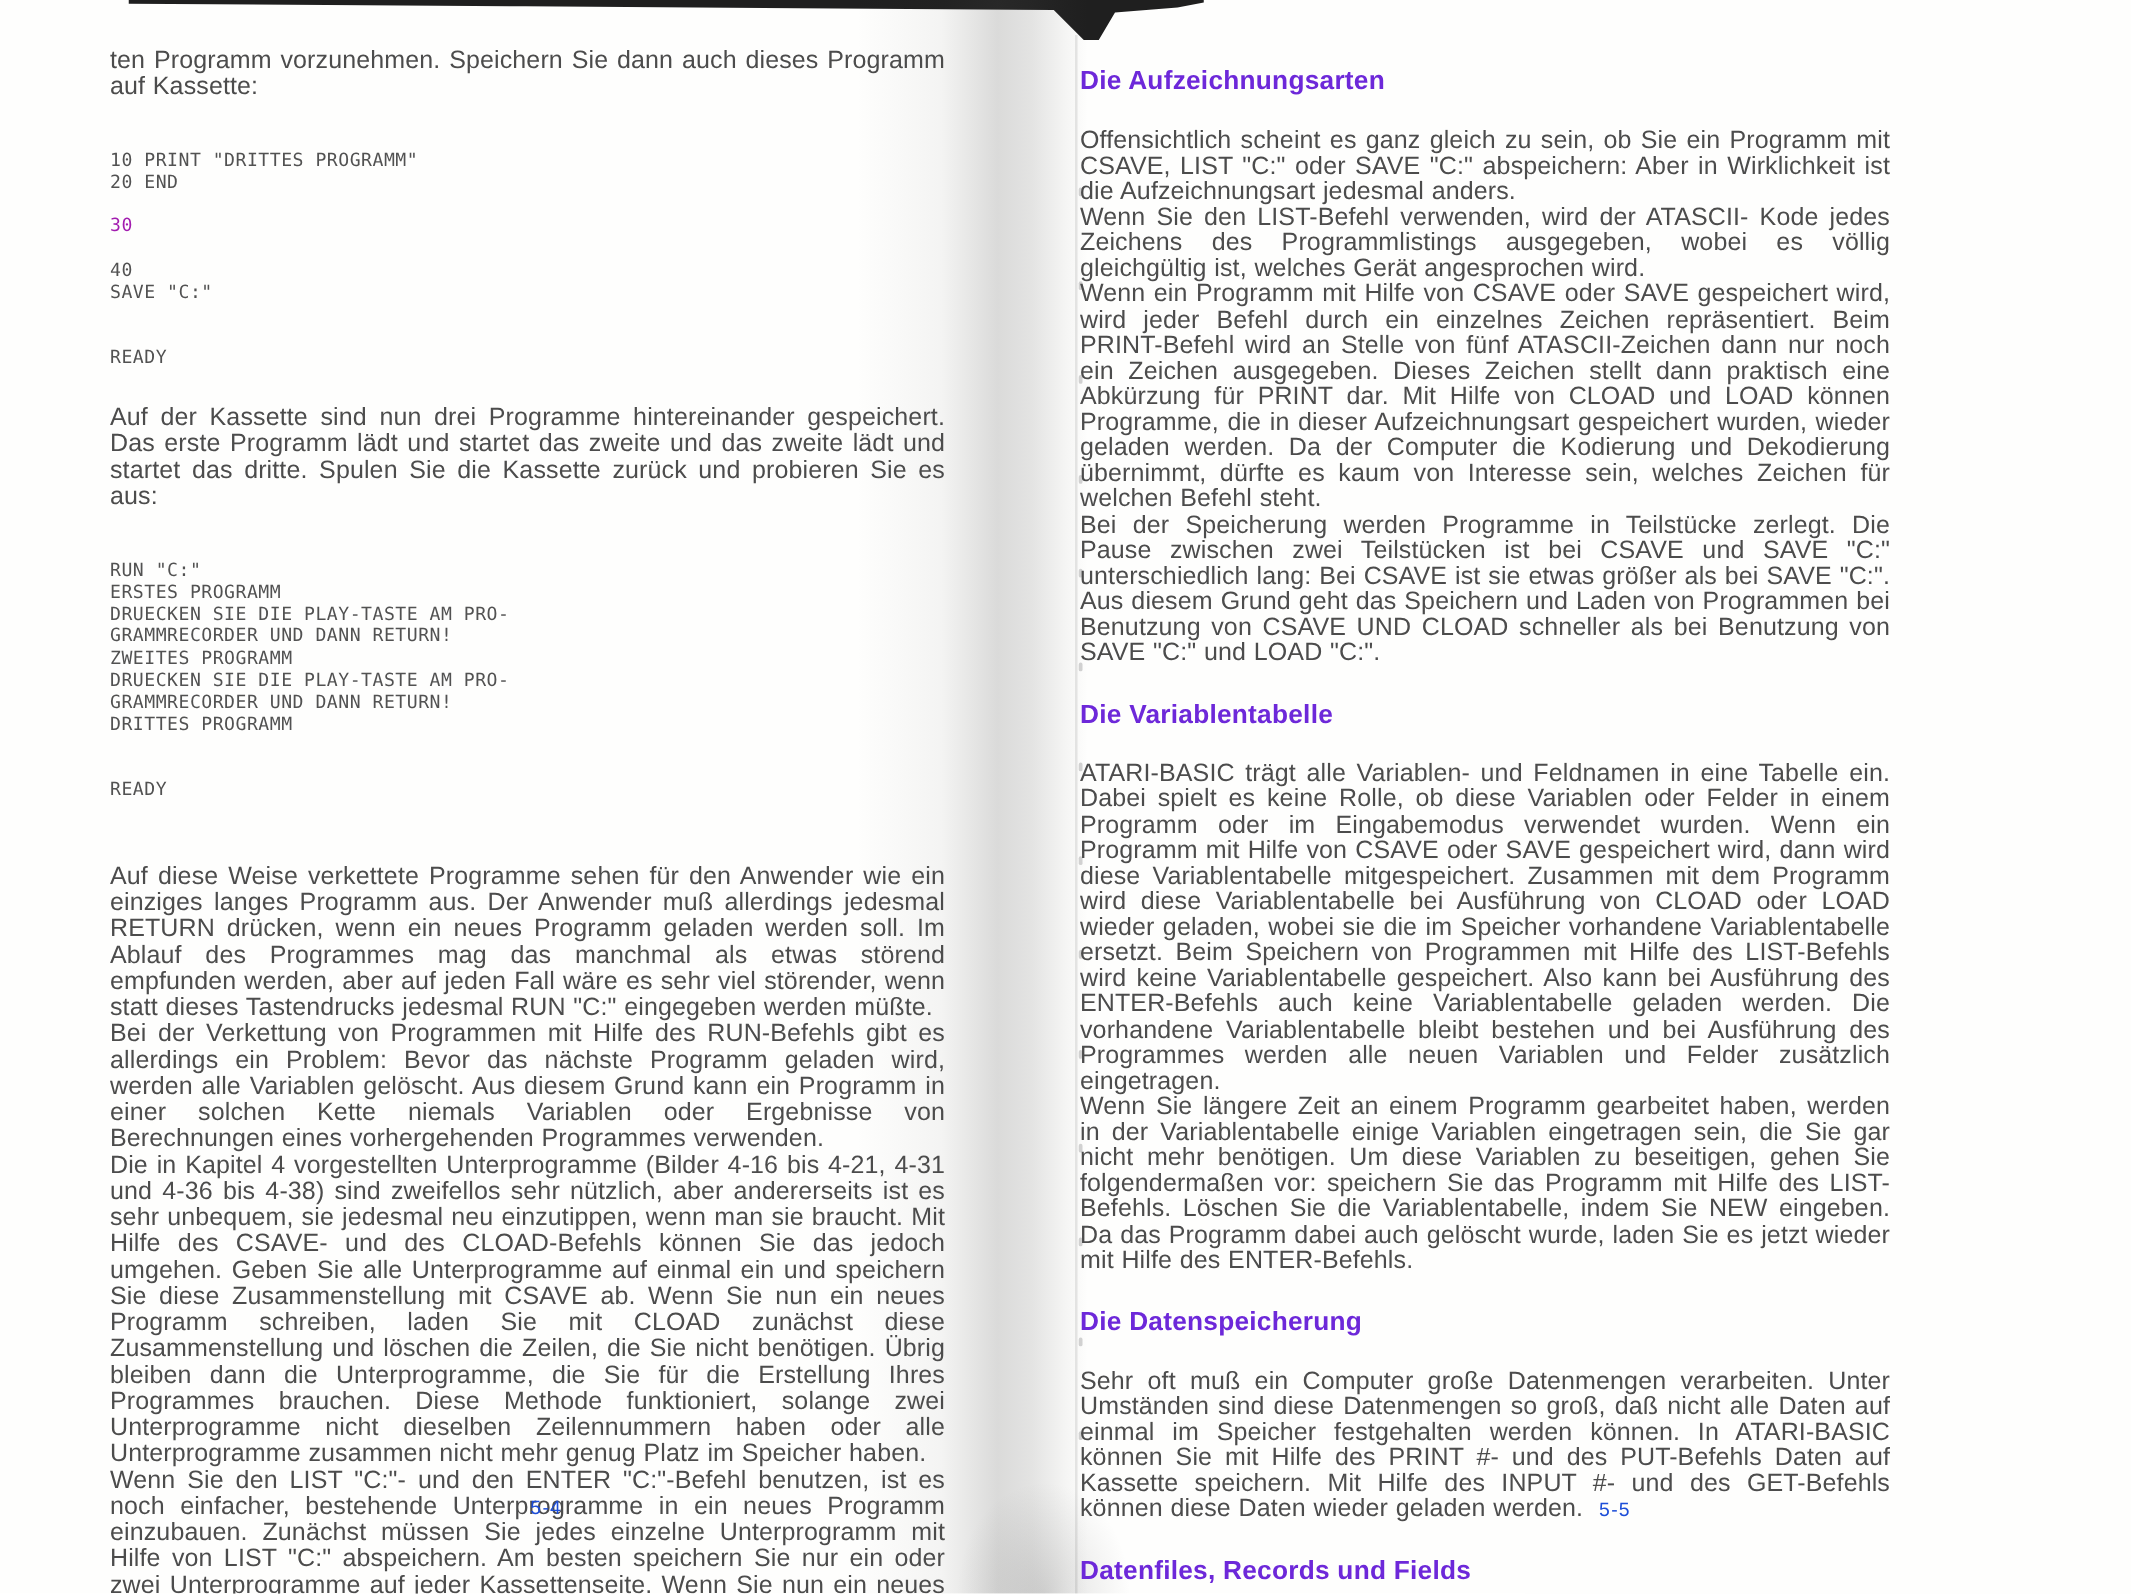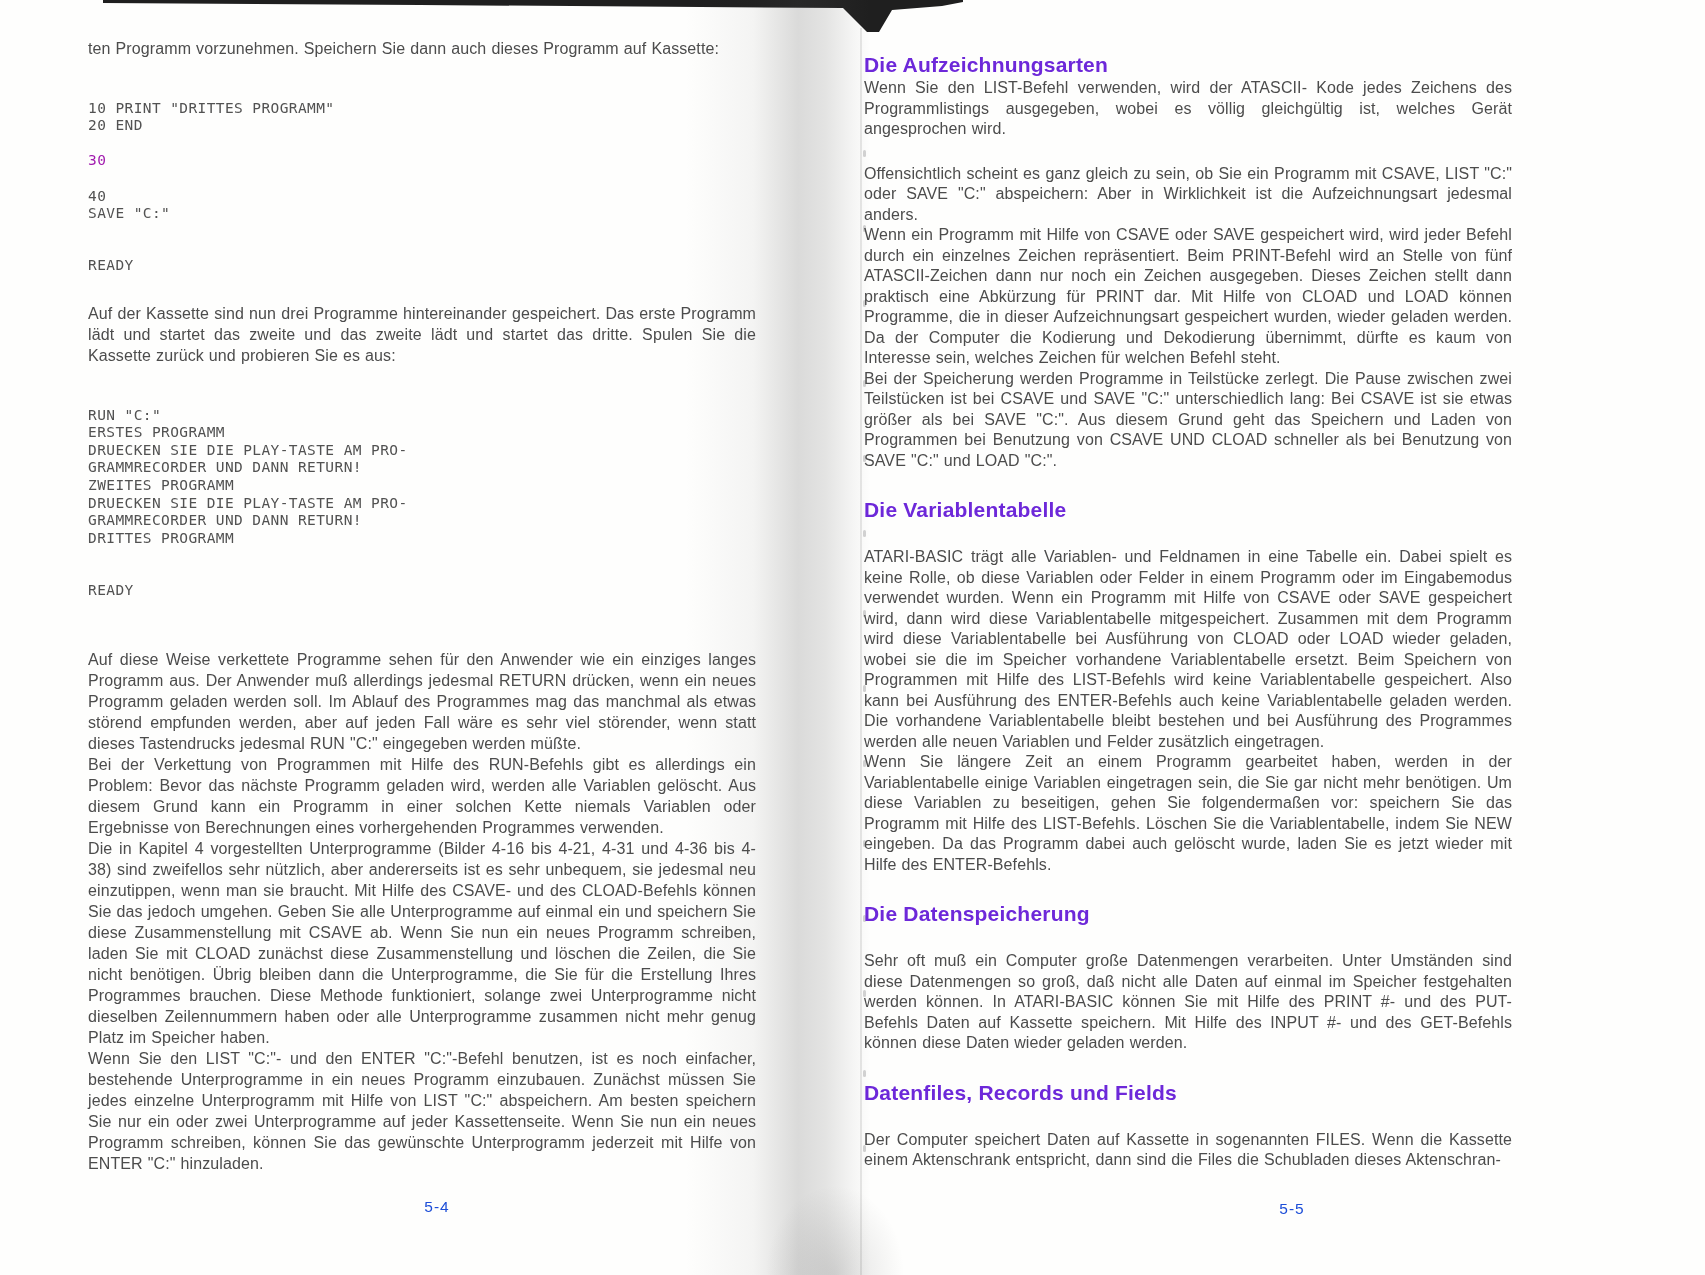--- a/index.html
+++ b/index.html
@@ -32,21 +32,21 @@
   .stitches { position:absolute; left:0; top:0; }
   .stitches i {
     position:absolute; left:863px; width:3px; height:7px;
     background:#c9c9c9; border-radius:2px; opacity:0.85;
   }
   .page { position:absolute; color:#4c4c4c; }
   .page-left  { left:88px;  top:38px; width:668px; }
   .page-right { left:864px; top:52px; width:648px; }
 
   .body {
-    margin:0; font-size:16px; text-align:justify;
+    margin:0; font-size:20px; text-align:justify;
     letter-spacing:0.1px; word-spacing:0.5px;
   }
   .page-left  .body { line-height:21px; }
   .page-right .body { line-height:20.5px; }
 
   .code {
     font-family:"DejaVu Sans Mono", monospace;
     font-size:14.5px; line-height:17.6px; color:#525252;
     white-space:pre-line; letter-spacing:0.4px;
   }
@@ -136,22 +136,22 @@
 
 
     <p class="body mt-sub">Die in Kapitel 4 vorgestellten Unterprogramme (Bilder 4-16 bis 4-21, 4-31 und 4-36 bis 4-38) sind zweifellos sehr nützlich, aber andererseits ist es sehr unbequem, sie jedesmal neu einzutippen, wenn man sie braucht. Mit Hilfe des CSAVE- und des CLOAD-Befehls können Sie das jedoch umgehen. Geben Sie alle Unterprogramme auf einmal ein und speichern Sie diese Zusammenstellung mit CSAVE ab. Wenn Sie nun ein neues Programm schreiben, laden Sie mit CLOAD zunächst diese Zusammenstellung und löschen die Zeilen, die Sie nicht benötigen. Übrig bleiben dann die Unterprogramme, die Sie für die Erstellung Ihres Programmes brauchen. Diese Methode funktioniert, solange zwei Unterprogramme nicht dieselben Zeilennummern haben oder alle Unterprogramme zusammen nicht mehr genug Platz im Speicher haben.</p>
     <p class="body">Wenn Sie den LIST "C:"- und den ENTER "C:"-Befehl benutzen, ist es noch einfacher, bestehende Unterprogramme in ein neues Programm einzubauen. Zunächst müssen Sie jedes einzelne Unterprogramm mit Hilfe von LIST "C:" abspeichern. Am besten speichern Sie nur ein oder zwei Unterprogramme auf jeder Kassettenseite. Wenn Sie nun ein neues Programm schreiben, können Sie das gewünschte Unterprogramm jederzeit mit Hilfe von ENTER "C:" hinzuladen.</p>
   </div>
 
   <div class="page page-right">
 
     <h2>Die Aufzeichnungsarten</h2>
 
+    <p class="body mt-para">Offensichtlich scheint es ganz gleich zu sein, ob Sie ein Programm mit CSAVE, LIST "C:" oder SAVE "C:" abspeichern: Aber in Wirklichkeit ist die Aufzeichnungsart jedesmal anders.</p>
     <p class="body">Wenn Sie den LIST-Befehl verwenden, wird der ATASCII- Kode jedes Zeichens des Programmlistings ausgegeben, wobei es völlig gleichgültig ist, welches Gerät angesprochen wird.</p>
-    <p class="body mt-para">Offensichtlich scheint es ganz gleich zu sein, ob Sie ein Programm mit CSAVE, LIST "C:" oder SAVE "C:" abspeichern: Aber in Wirklichkeit ist die Aufzeichnungsart jedesmal anders.</p>
     <p class="body">Wenn ein Programm mit Hilfe von CSAVE oder SAVE gespeichert wird, wird jeder Befehl durch ein einzelnes Zeichen repräsentiert. Beim PRINT-Befehl wird an Stelle von fünf ATASCII-Zeichen dann nur noch ein Zeichen ausgegeben. Dieses Zeichen stellt dann praktisch eine Abkürzung für PRINT dar. Mit Hilfe von CLOAD und LOAD können Programme, die in dieser Aufzeichnungsart gespeichert wurden, wieder geladen werden. Da der Computer die Kodierung und Dekodierung übernimmt, dürfte es kaum von Interesse sein, welches Zeichen für welchen Befehl steht.</p>
     <p class="body">Bei der Speicherung werden Programme in Teilstücke zerlegt. Die Pause zwischen zwei Teilstücken ist bei CSAVE und SAVE "C:" unterschiedlich lang: Bei CSAVE ist sie etwas größer als bei SAVE "C:". Aus diesem Grund geht das Speichern und Laden von Programmen bei Benutzung von CSAVE UND CLOAD schneller als bei Benutzung von SAVE "C:" und LOAD "C:".</p>
 
     <h2 class="mt-head-sm">Die Variablentabelle</h2>
 
     <p class="body mt-para">ATARI-BASIC trägt alle Variablen- und Feldnamen in eine Tabelle ein. Dabei spielt es keine Rolle, ob diese Variablen oder Felder in einem Programm oder im Eingabemodus verwendet wurden. Wenn ein Programm mit Hilfe von CSAVE oder SAVE gespeichert wird, dann wird diese Variablentabelle mitgespeichert. Zusammen mit dem Programm wird diese Variablentabelle bei Ausführung von CLOAD oder LOAD wieder geladen, wobei sie die im Speicher vorhandene Variablentabelle ersetzt. Beim Speichern von Programmen mit Hilfe des LIST-Befehls wird keine Variablentabelle gespeichert. Also kann bei Ausführung des ENTER-Befehls auch keine Variablentabelle geladen werden. Die vorhandene Variablentabelle bleibt bestehen und bei Ausführung des Programmes werden alle neuen Variablen und Felder zusätzlich eingetragen.</p>
     <p class="body">Wenn Sie längere Zeit an einem Programm gearbeitet haben, werden in der Variablentabelle einige Variablen eingetragen sein, die Sie gar nicht mehr benötigen. Um diese Variablen zu beseitigen, gehen Sie folgendermaßen vor: speichern Sie das Programm mit Hilfe des LIST-Befehls. Löschen Sie die Variablentabelle, indem Sie NEW eingeben. Da das Programm dabei auch gelöscht wurde, laden Sie es jetzt wieder mit Hilfe des ENTER-Befehls.</p>
 
     <h2 class="mt-head-sm">Die Datenspeicherung</h2>
 

